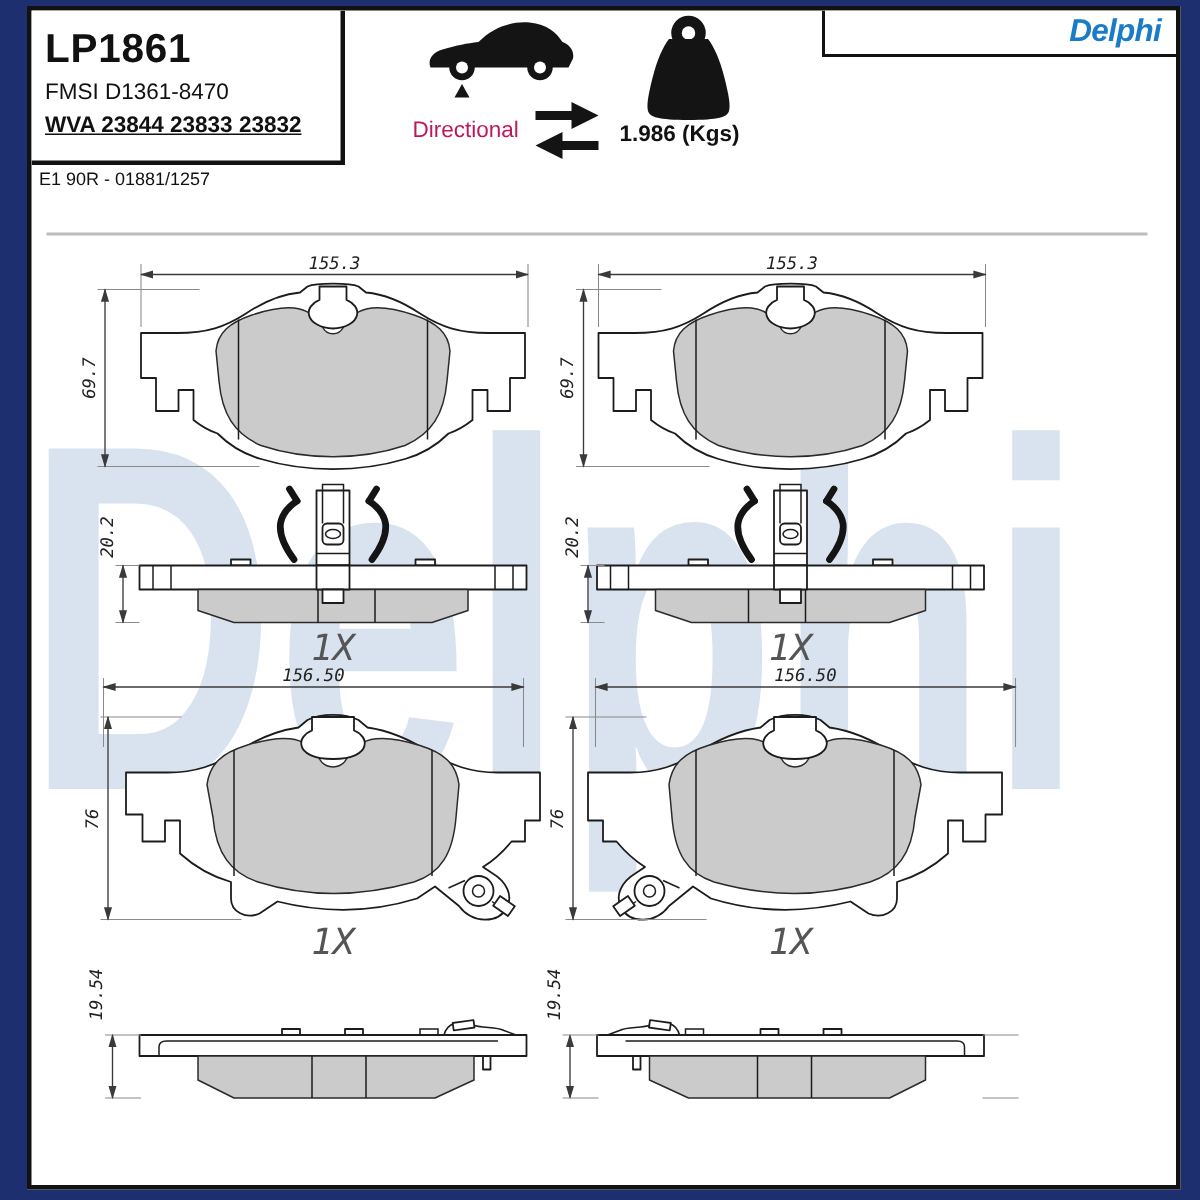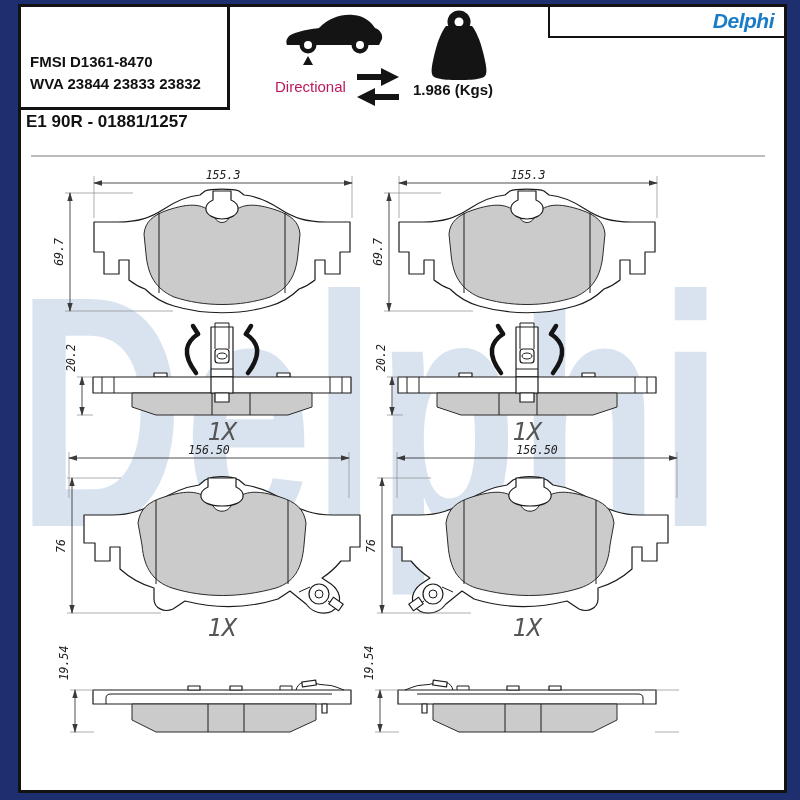--- a/index.html
+++ b/index.html
@@ -4,33 +4,33 @@
 <style>
   html,body{margin:0;padding:0;background:#fff;}
   #page{position:relative;width:800px;height:800px;box-sizing:border-box;
         border-style:solid;border-color:#1d2f6f;border-width:4px 13px 7px 18px;
         background:#1d2f6f;font-family:"Liberation Sans",sans-serif;}
   #frame{position:absolute;inset:0;border:3px solid #121212;background:#fff;overflow:hidden;}
   
   #lpbox{position:absolute;left:0;top:0;width:206px;height:100px;
          border-right:3px solid #121212;border-bottom:3px solid #121212;background:#fff;z-index:3;}
   .pn{position:absolute;left:9px;top:10px;font-size:27px;font-weight:bold;color:#111;letter-spacing:.5px;}
-  .fmsi{position:absolute;left:9px;top:46px;font-size:15px;font-weight:bold;color:#111;}
-  .wva{position:absolute;left:9px;top:68px;font-size:15px;font-weight:bold;color:#111;}
+  .fmsi{position:absolute;left:9px;top:46px;font-size:15px;font-weight:normal;color:#111;}
+  .wva{position:absolute;left:9px;top:68px;font-size:15px;font-weight:bold;color:#111;text-decoration:underline;}
   #carwrap{position:absolute;left:262px;top:4px;z-index:3;}
   #dirlabel{position:absolute;left:254px;top:71px;font-size:15px;color:#be185d;z-index:3;}
   #arrows{position:absolute;left:334px;top:59px;z-index:3;}
   #wtwrap{position:absolute;left:398px;top:3px;z-index:3;}
   #wtlabel{position:absolute;left:392px;top:74px;font-size:15px;font-weight:bold;color:#111;z-index:3;text-align:right;}
   #logobox{position:absolute;right:0;top:0;width:234px;height:29px;background:#fff;
            border-left:2px solid #121212;border-bottom:2px solid #121212;z-index:3;
            text-align:right;}
   #logobox span{display:inline-block;margin:2px 10px 0 0;font-size:21px;font-weight:bold;
                 font-style:italic;color:#1a7cc6;letter-spacing:-.5px;}
-  #approval{position:absolute;left:5px;top:105px;font-size:17px;font-weight:bold;color:#111;z-index:3;}
+  #approval{position:absolute;left:5px;top:105px;font-size:12px;font-weight:normal;color:#111;z-index:3;}
   #rule{position:absolute;left:10px;top:148px;width:734px;height:0;
         border-top:2px solid #bcbcbc;z-index:3;}
   
   #wm{position:absolute;left:-4px;top:240px;z-index:0;font-size:330px;line-height:1;
       font-weight:bold;color:#d9e3f0;white-space:nowrap;
       transform:scaleX(.70);transform-origin:left top;user-select:none;}
   
   #draw{position:absolute;left:0;top:151px;z-index:1;}
   .plate{fill:#ffffff;stroke:#1c1c1c;stroke-width:1.2;stroke-linejoin:round;}
   .pad{fill:#cbcbcb;stroke:#2a2a2a;stroke-width:1;stroke-linejoin:round;}
@@ -43,20 +43,21 @@
 </style>
 </head>
 <body>
 
 <div id="page">
   <div id="frame">
 
     <div id="wm">Delphi</div>
 
     <div id="lpbox">
+      <div class="pn">LP1861</div>
       <div class="fmsi">FMSI D1361-8470</div>
       <div class="wva">WVA 23844 23833 23832</div>
     </div>
 
     <div id="carwrap">
       <svg width="102" height="56" viewBox="0 0 102 56">
         <path fill="#141414" d="M4,34 C2,29 5,24 12,22 C22,19 28,18 36,17 C46,7 58,3 70,4 C82,5 88,11 92,17 C97,19 100,23 99,28 L96,34 Z"></path>
         <circle cx="25" cy="34" r="8.5" fill="#141414"></circle>
           <circle cx="25" cy="34" r="4" fill="#fff"></circle>
         <circle cx="77" cy="34" r="8.5" fill="#141414"></circle>

